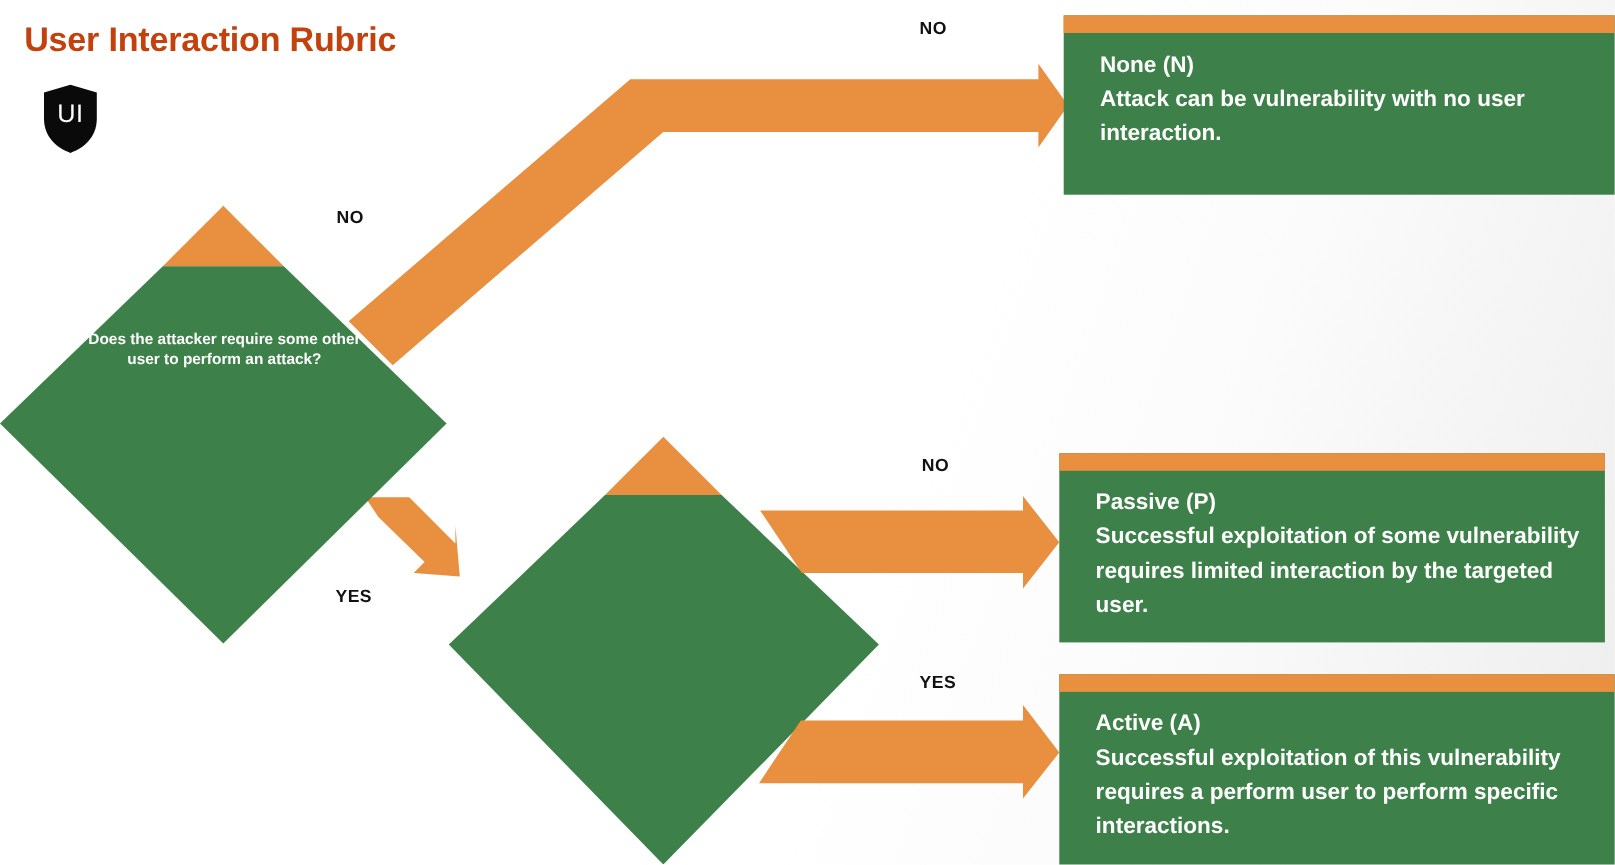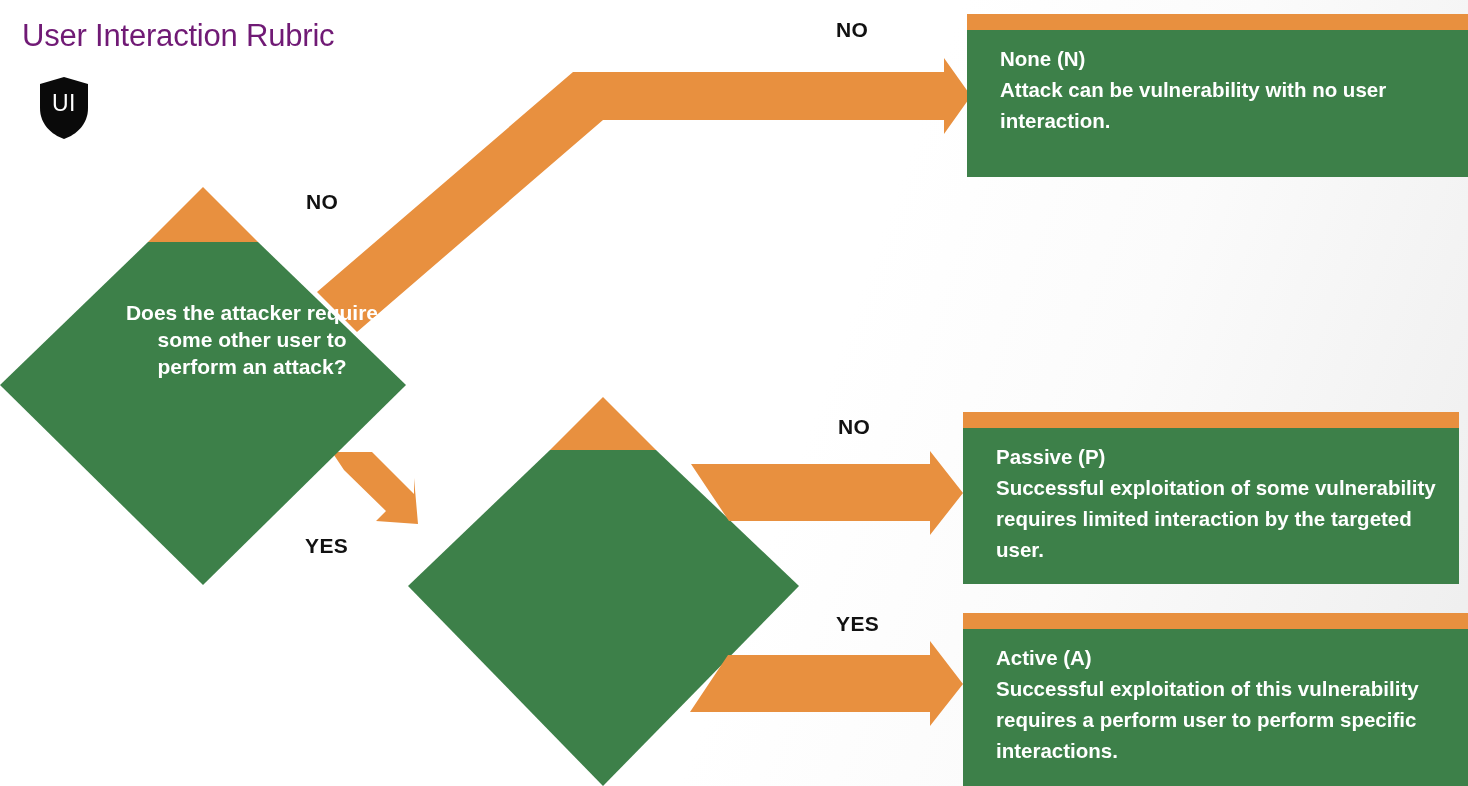--- a/index.html
+++ b/index.html
@@ -6,41 +6,41 @@
   body{
     width:1468px;height:786px;position:relative;overflow:hidden;
     font-family:"Liberation Sans", sans-serif;
     background:linear-gradient(110deg,#ffffff 0%,#ffffff 55%,#fbfbfb 72%,#f3f3f3 88%,#ededed 100%);
   }
   .stage{position:absolute;inset:0;}
 
   
   #title-text{
     position:absolute;left:22px;top:18px;
-    font-size:31px;font-weight:normal;color:#701a75;
+    font-size:31px;font-weight:bold;color:#c2410c;
     letter-spacing:-0.2px;white-space:nowrap;
   }
   #shield{position:absolute;left:33px;top:72px;width:62px;height:72px;}
   #shield-label{
     position:absolute;left:33px;top:72px;width:62px;height:72px;
     display:flex;align-items:center;justify-content:center;
     color:#ffffff;font-size:23px;font-weight:normal;letter-spacing:.5px;
     padding-bottom:9px;box-sizing:border-box;pointer-events:none;
   }
 
   
   #flow{position:absolute;left:0;top:0;width:1468px;height:786px;}
 
   
   .diamond-text{
     position:absolute;text-align:center;color:#ffffff;
     font-weight:bold;line-height:1.28;pointer-events:none;
   }
   #diamond1-text{
-    left:73px;top:300px;width:262px;font-size:21px;margin-left:48px;
+    left:73px;top:300px;width:262px;font-size:14px;
   }
   #diamond2-text{
     left:478px;top:535px;width:252px;font-size:20.5px;
   }
 
   
   .outcome{
     position:absolute;background:#3d8049;box-sizing:border-box;
     border-top:16px solid #e8903f;
     color:#ffffff;
@@ -49,21 +49,21 @@
   .outcome .line{
     font-size:20.5px;font-weight:bold;line-height:1.52;
     white-space:pre-wrap;
   }
   #outcome-none{left:967px;top:14px;width:501px;height:163px;}
   #outcome-passive{left:963px;top:412px;width:496px;height:172px;}
   #outcome-active{left:963px;top:613px;width:505px;height:197px;}
 
   
   .branch-label{
-    position:absolute;font-size:21px;font-weight:bold;color:#111111;
+    position:absolute;font-size:16px;font-weight:bold;color:#111111;
     letter-spacing:.4px;
   }
   #label-no-1{left:836px;top:18px;}
   #label-no-2{left:306px;top:190px;}
   #label-yes-1{left:305px;top:534px;}
   #label-no-3{left:838px;top:415px;}
   #label-yes-2{left:836px;top:612px;}
 </style>
 </head>
 <body>

